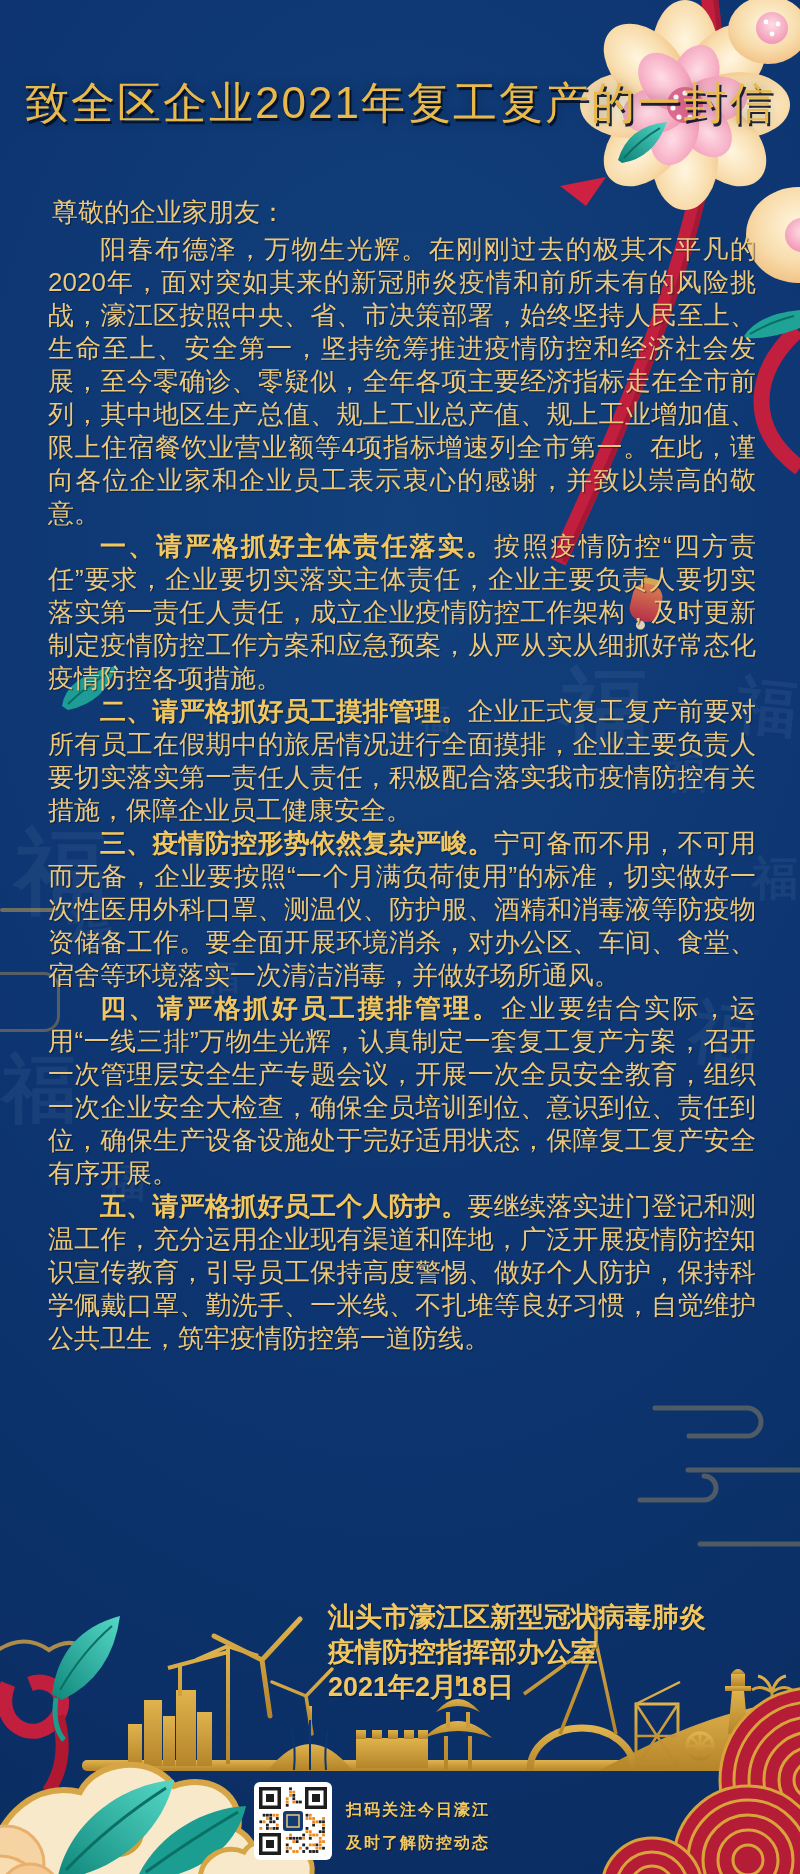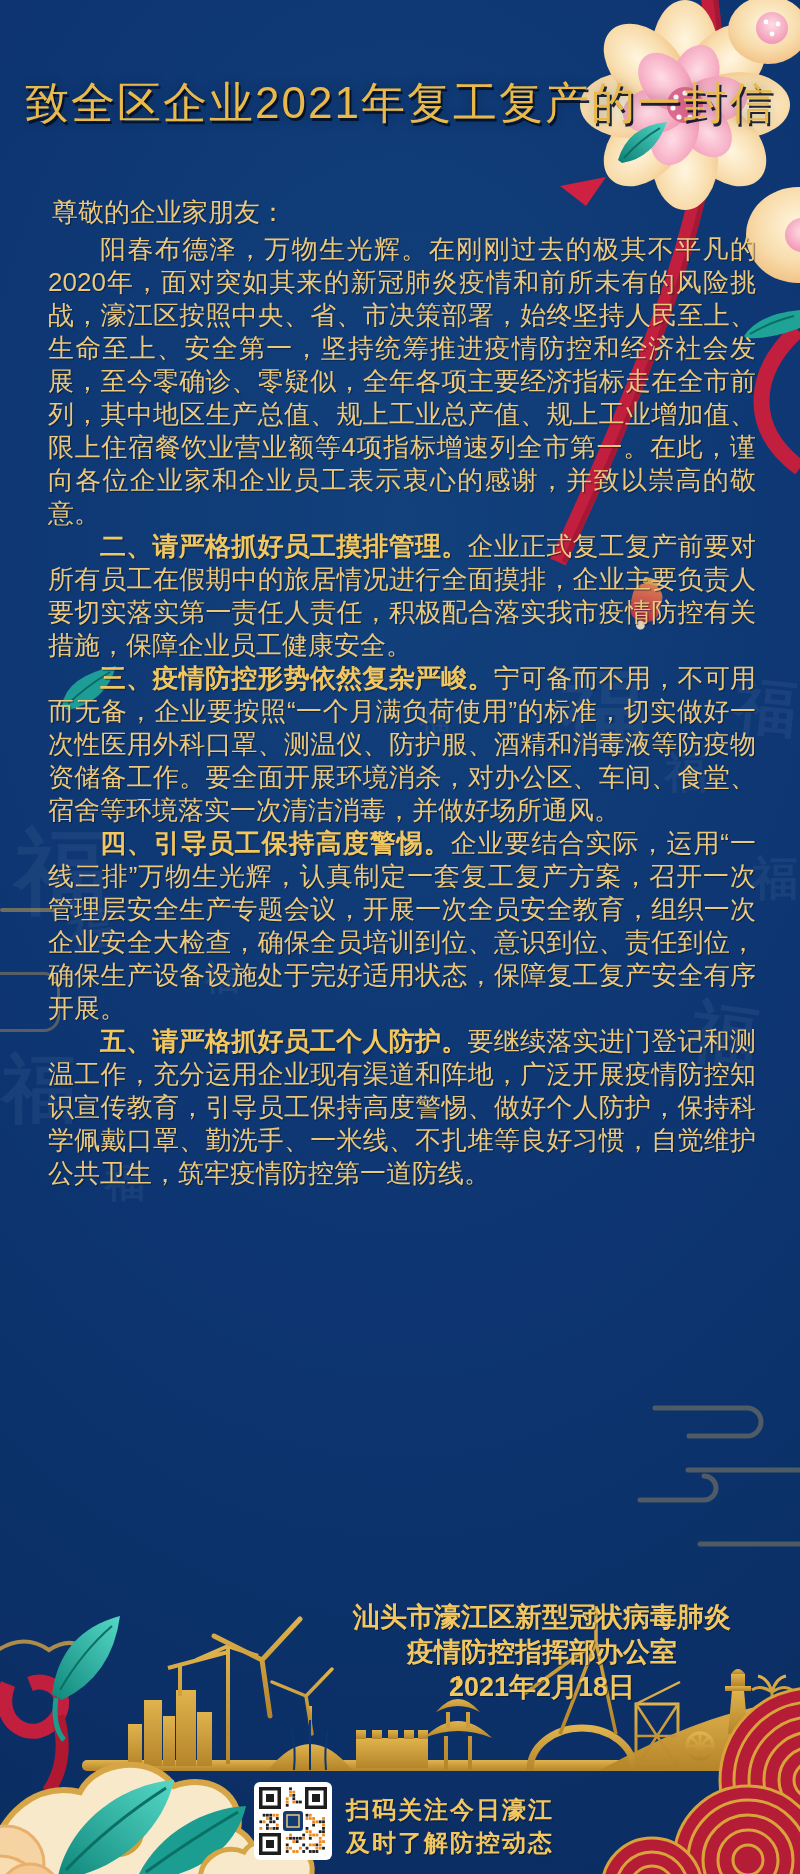--- a/index.html
+++ b/index.html
@@ -16,28 +16,28 @@
   .letter{
     position:absolute;left:48px;top:192px;width:708px;z-index:5;
     font-size:26px;line-height:33px;font-weight:500;
     color:var(--body-gold,#ebc87c);text-align:justify;
     text-shadow:1px 1px 1px rgba(5,15,35,.55);
   }
   .salutation{margin:4px;}
   .para{margin:0;text-indent:2em;}
   .para .lead{color:var(--lead-gold,#f3ca60);font-weight:bold;}
   .signature{
-    position:absolute;left:342px;top:1600px;width:400px;z-index:5;text-align:center;
+    position:absolute;left:328px;top:1600px;width:400px;z-index:5;text-align:left;
     font-size:27px;line-height:35px;font-weight:600;color:var(--lead-gold,#ecc467);
     text-shadow:1px 1px 1px rgba(5,15,35,.55);
   }
   .qr-wrap{position:absolute;left:254px;top:1782px;z-index:6;}
   .qr-caption{
     position:absolute;left:346px;top:1793px;z-index:6;
-    font-size:24px;line-height:33px;font-weight:bold;letter-spacing:2px;
+    font-size:16px;line-height:33px;font-weight:bold;letter-spacing:2px;
     color:var(--lead-gold,#f2c75f);text-shadow:1px 1px 1px rgba(5,15,35,.6);
   }
   .watermark{position:absolute;z-index:1;color:#d7e6ff;opacity:.06;font-weight:bold;pointer-events:none;}
   .deco{position:absolute;pointer-events:none;}
   .deco-top{top:0;right:0;z-index:3;}
   .deco-bottom{left:0;bottom:0;z-index:2;}
   .edge-line{position:absolute;left:0;top:908px;width:56px;height:4px;border-radius:2px;background:rgba(205,164,80,.5);z-index:1;}
   .edge-frame{position:absolute;left:-34px;top:972px;width:88px;height:54px;border:3px solid rgba(205,164,80,.38);border-radius:16px;z-index:1;}
   .mid-leaf{left:58px;top:660px;z-index:3;opacity:.9;}
   .right-leaf{right:0;top:306px;z-index:3;}
@@ -183,23 +183,24 @@
       </defs>
     <rect x="14" y="8" width="16" height="7" rx="2" fill="#e8b254"></rect>
     <rect x="7" y="14" width="30" height="38" rx="13" fill="url(#lanG)"></rect>
     <circle cx="22" cy="56" r="4.5" fill="#f6e3c2"></circle>
   </svg>
 
   <div class="letter">
     <p class="salutation">尊敬的企业家朋友：</p>
     <div id="letter-paragraphs">
         <p class="para"><span>阳春布德泽，万物生光辉。在刚刚过去的极其不平凡的2020年，面对突如其来的新冠肺炎疫情和前所未有的风险挑战，濠江区按照中央、省、市决策部署，始终坚持人民至上、生命至上、安全第一，坚持统筹推进疫情防控和经济社会发展，至今零确诊、零疑似，全年各项主要经济指标走在全市前列，其中地区生产总值、规上工业总产值、规上工业增加值、限上住宿餐饮业营业额等4项指标增速列全市第一。在此，谨向各位企业家和企业员工表示衷心的感谢，并致以崇高的敬意。</span></p>
+        <p class="para"><b class="lead">一、请严格抓好主体责任落实。</b><span>按照疫情防控“四方责任”要求，企业要切实落实主体责任，企业主要负责人要切实落实第一责任人责任，成立企业疫情防控工作架构，及时更新制定疫情防控工作方案和应急预案，从严从实从细抓好常态化疫情防控各项措施。</span></p>
         <p class="para"><b class="lead">二、请严格抓好员工摸排管理。</b><span>企业正式复工复产前要对所有员工在假期中的旅居情况进行全面摸排，企业主要负责人要切实落实第一责任人责任，积极配合落实我市疫情防控有关措施，保障企业员工健康安全。</span></p>
         <p class="para"><b class="lead">三、疫情防控形势依然复杂严峻。</b><span>宁可备而不用，不可用而无备，企业要按照“一个月满负荷使用”的标准，切实做好一次性医用外科口罩、测温仪、防护服、酒精和消毒液等防疫物资储备工作。要全面开展环境消杀，对办公区、车间、食堂、宿舍等环境落实一次清洁消毒，并做好场所通风。</span></p>
-        <p class="para"><b class="lead">四、引导员工保持高度警惕。</b><span>企业要结合实际，运用“一线三排”万物生光辉，认真制定一套复工复产方案，召开一次管理层安全生产专题会议，开展一次全员安全教育，组织一次企业安全大检查，确保全员培训到位、意识到位、责任到位，确保生产设备设施处于完好适用状态，保障复工复产安全有序开展。</span></p>
+        <p class="para"><b class="lead">四、请严格抓好员工摸排管理。</b><span>企业要结合实际，运用“一线三排”万物生光辉，认真制定一套复工复产方案，召开一次管理层安全生产专题会议，开展一次全员安全教育，组织一次企业安全大检查，确保全员培训到位、意识到位、责任到位，确保生产设备设施处于完好适用状态，保障复工复产安全有序开展。</span></p>
         <p class="para"><b class="lead">五、请严格抓好员工个人防护。</b><span>要继续落实进门登记和测温工作，充分运用企业现有渠道和阵地，广泛开展疫情防控知识宣传教育，引导员工保持高度警惕、做好个人防护，保持科学佩戴口罩、勤洗手、一米线、不扎堆等良好习惯，自觉维护公共卫生，筑牢疫情防控第一道防线。</span></p>
       </div>
   </div>
 
   <div class="signature" id="signature">
       <div>汕头市濠江区新型冠状病毒肺炎</div>
       <div>疫情防控指挥部办公室</div>
       <div>2021年2月18日</div>
     </div>
 

